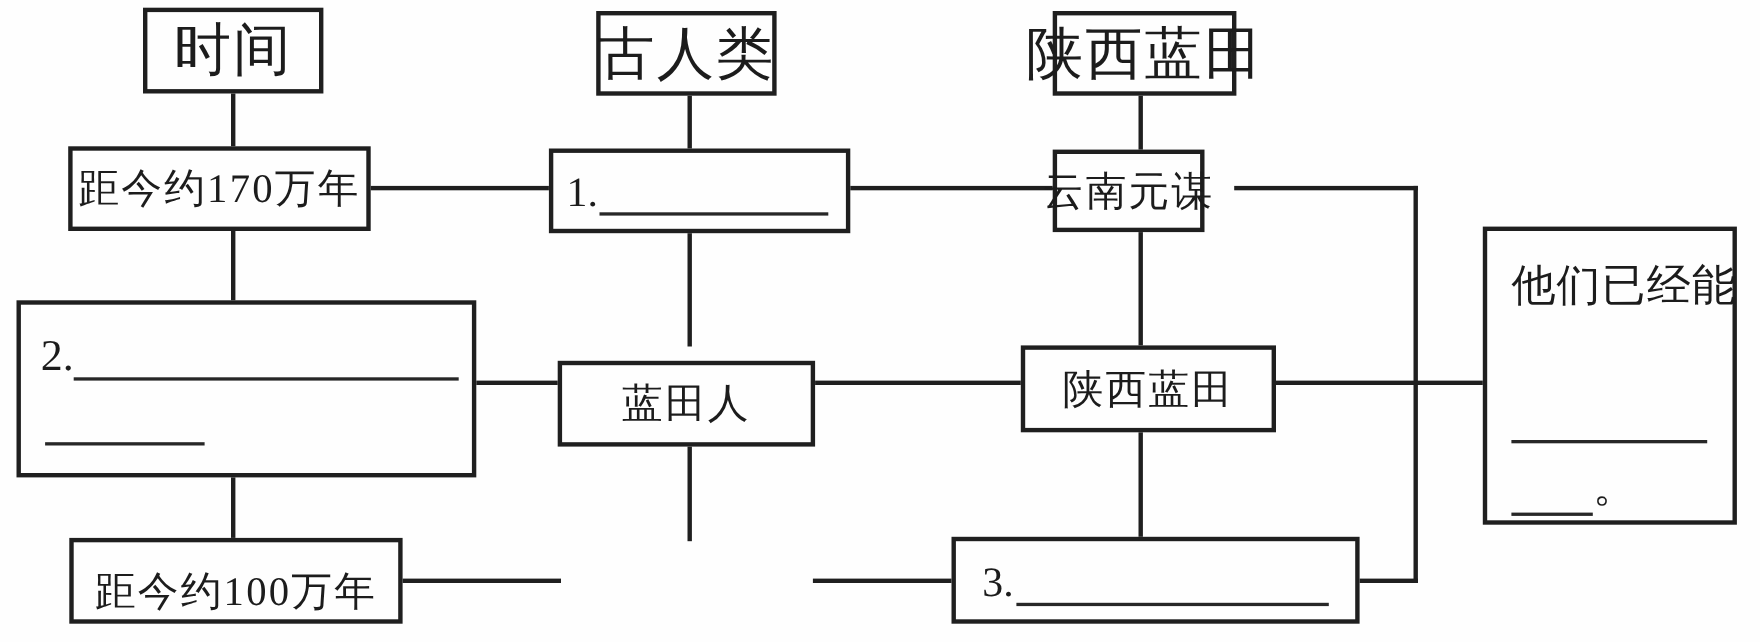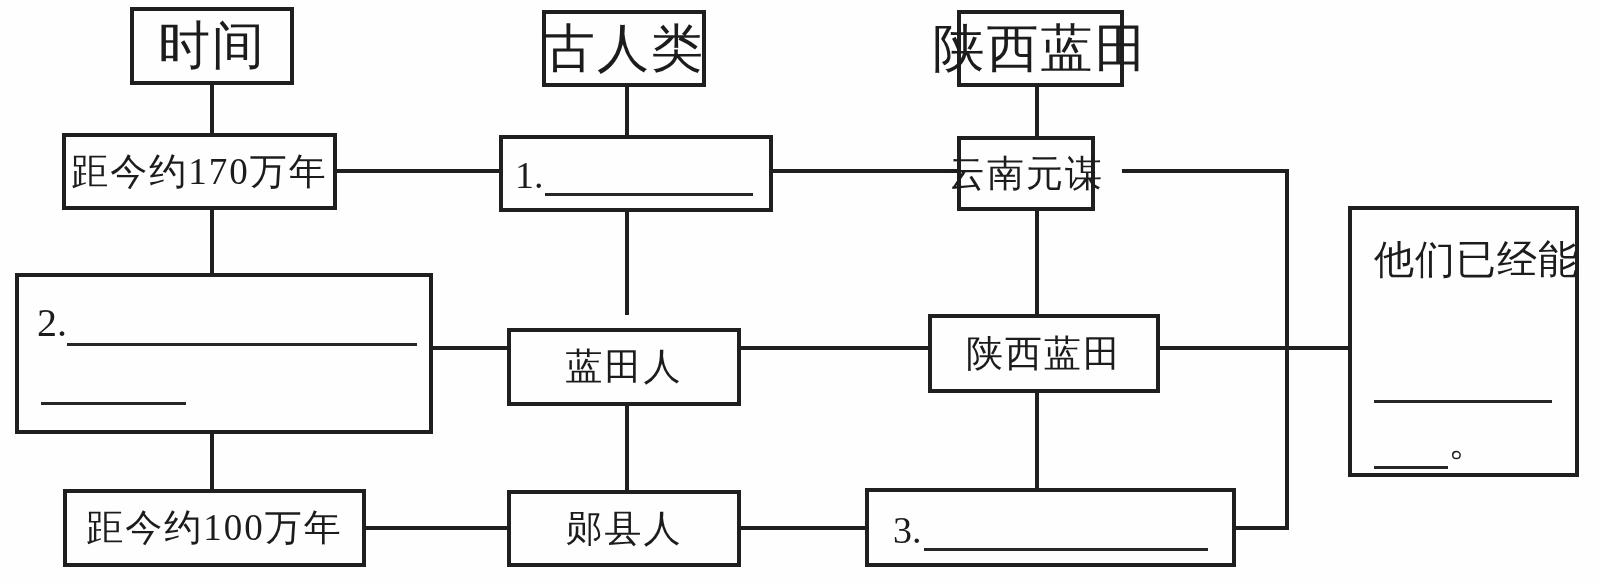--- a/index.html
+++ b/index.html
@@ -114,27 +114,24 @@
   </div>
 
   <div class="box center" style="left:507px; top:328px; width:234px; height:78px;">
     <span>蓝田人</span>
   </div>
 
   <div class="box center" style="left:928px; top:314px; width:232px; height:79px;">
     <span>陕西蓝田</span>
   </div>
 
-  <div class="box center" style="left:63px; top:489px; width:303px; height:78px;">
+  <div class="box center" style="left:63px; top:489px; width:303px; height:78px;align-items:flex-end;">
     <span>距今约100万年</span>
   </div>
 
-  <div class="box center" style="left:507px; top:490px; width:234px; height:77px;">
-    <span>郧县人</span>
-  </div>
 
   <div class="box" style="left:865px; top:488px; width:371px; height:79px;">
     <span class="num abs" style="left:24px; top:16px;">3.</span>
     <span class="blank abs" style="left:55px; top:19px; width:284px;"></span>
   </div>
 
   <div class="box" style="left:1348px; top:206px; width:231px; height:271px;">
     <div class="note-line" style="top:22px;">
       <span>他们已经能</span>
     </div>

